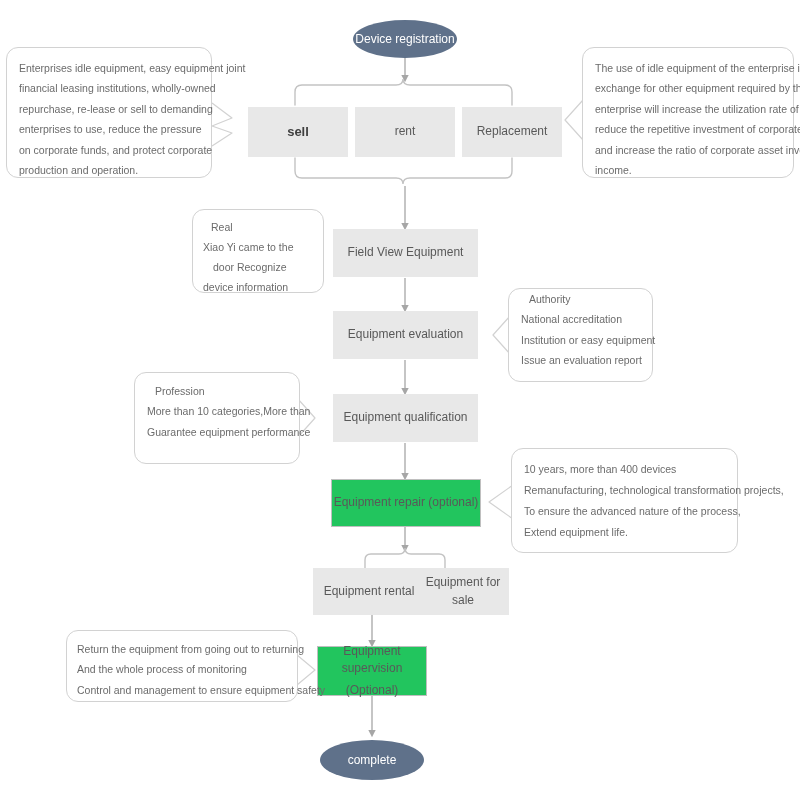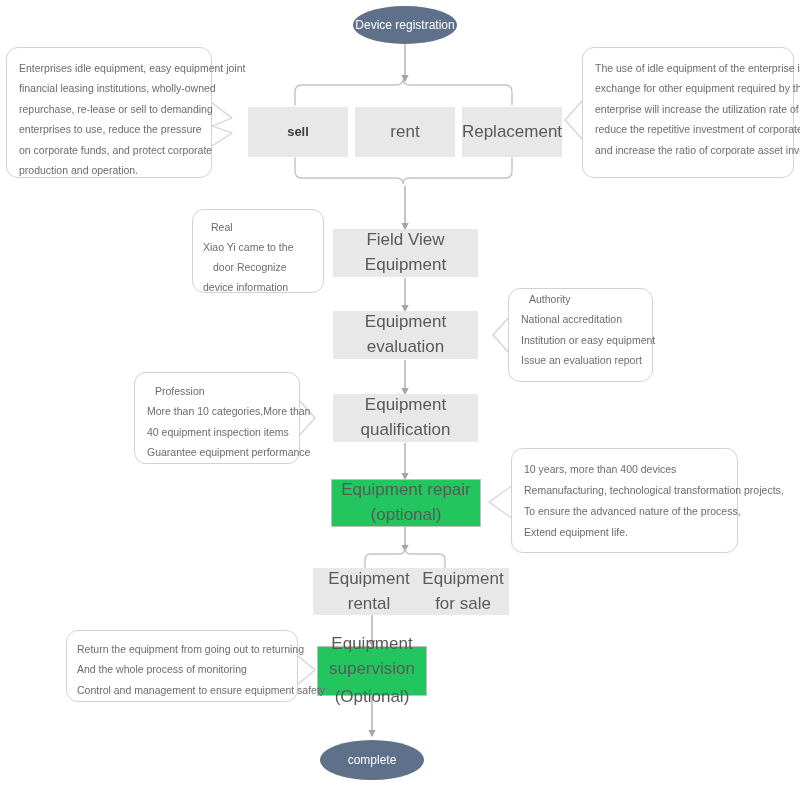--- a/index.html
+++ b/index.html
@@ -12,21 +12,21 @@
   }
   #canvas{position:absolute;inset:0;width:800px;height:800px;}
   svg.layer{position:absolute;left:0;top:0;width:800px;height:800px;pointer-events:none;}
 
   
   .pbox{
     position:absolute;
     background:#e8e8e8;
     display:flex;align-items:center;justify-content:center;
     text-align:center;
-    font-size:17px;
+    font-size:12px;
     color:#595959;
     line-height:1.45;
     box-sizing:border-box;
   }
   .pbox.white{
     background:#22c55e;
     border:1px solid #bfbfbf;
   }
   .pbox.bold{font-weight:bold;color:#3f3f3f;font-size:13px;}
 
@@ -93,21 +93,21 @@
 
     <path d="M212,103 L232,118 L212,126 L232,133 L212,146" fill="none" stroke="#d2d2d2" stroke-width="1.2" stroke-linejoin="round"></path>
     <path d="M583,100 L565,120 L583,140" fill="none" stroke="#d2d2d2" stroke-width="1.2" stroke-linejoin="round"></path>
     <path d="M303,233 L320,252 L303,271" fill="none" stroke="#d2d2d2" stroke-width="1.2" stroke-linejoin="round"></path>
     <path d="M510,316 L493,335 L510,354" fill="none" stroke="#d2d2d2" stroke-width="1.2" stroke-linejoin="round"></path>
     <path d="M298,399 L315,418 L298,437" fill="none" stroke="#d2d2d2" stroke-width="1.2" stroke-linejoin="round"></path>
     <path d="M513,485 L489,502 L513,519" fill="none" stroke="#d2d2d2" stroke-width="1.2" stroke-linejoin="round"></path>
     <path d="M297,655 L315,670 L297,685" fill="none" stroke="#d2d2d2" stroke-width="1.2" stroke-linejoin="round"></path>
   </svg>
 
-  <div class="ell" style="left:353px;top:6px;width:104px;height:38px;justify-content:center;">
+  <div class="ell" style="left:353px;top:20px;width:104px;height:38px;justify-content:center;">
     <span>Device registration</span>
   </div>
 
   <div class="pbox bold" style="left:248px;top:107px;width:100px;height:50px;">
     <span>sell</span>
   </div>
   <div class="pbox" style="left:355px;top:107px;width:100px;height:50px;">
     <span>rent</span>
   </div>
   <div class="pbox" style="left:333px;top:229px;width:145px;height:48px;">
@@ -151,40 +151,40 @@
     <span class="cline">on corporate funds, and protect corporate</span>
     <span class="cline"> production and operation.</span>
   </div>
 
   <div class="callout" style="left:582px;top:47px;width:212px;height:131px;line-height:1.95;">
     <span class="cline">The use of idle equipment of the enterprise in</span>
     <span class="cline">exchange for other equipment required by the</span>
     <span class="cline">enterprise will increase the utilization rate of assets,</span>
     <span class="cline">reduce the repetitive investment of corporate assets,</span>
     <span class="cline">and increase the ratio of corporate asset investment</span>
+    <span class="cline">income.</span>
   </div>
 
   <div class="callout" style="left:192px;top:209px;width:132px;height:84px;line-height:1.9;padding:8px 10px;">
     <span class="cline ctitle">Real</span>
     <span class="cline">Xiao Yi came to the</span>
     <span class="cline indent">door  Recognize</span>
     <span class="cline">device information</span>
   </div>
 
   <div class="callout" style="left:508px;top:288px;width:145px;height:94px;line-height:1.95;padding:0 12px;">
     <span class="cline ctitle">Authority</span>
     <span class="cline">National accreditation</span>
     <span class="cline">Institution or easy equipment</span>
     <span class="cline">Issue an evaluation report</span>
   </div>
 
   <div class="callout" style="left:134px;top:372px;width:166px;height:92px;line-height:1.95;padding:8px 12px;">
     <span class="cline ctitle">Profession</span>
     <span class="cline">More than 10 categories,More than</span>
-    <span class="cline">40  equipment inspection items</span>
     <span class="cline">Guarantee equipment performance</span>
   </div>
 
   <div class="callout" style="left:511px;top:448px;width:227px;height:105px;line-height:2.0;padding:10px 12px;">
     <span class="cline">10 years, more than 400 devices</span>
     <span class="cline">Remanufacturing, technological transformation projects,</span>
     <span class="cline">To ensure the advanced nature of the process,</span>
     <span class="cline">Extend equipment life.</span>
   </div>
 

